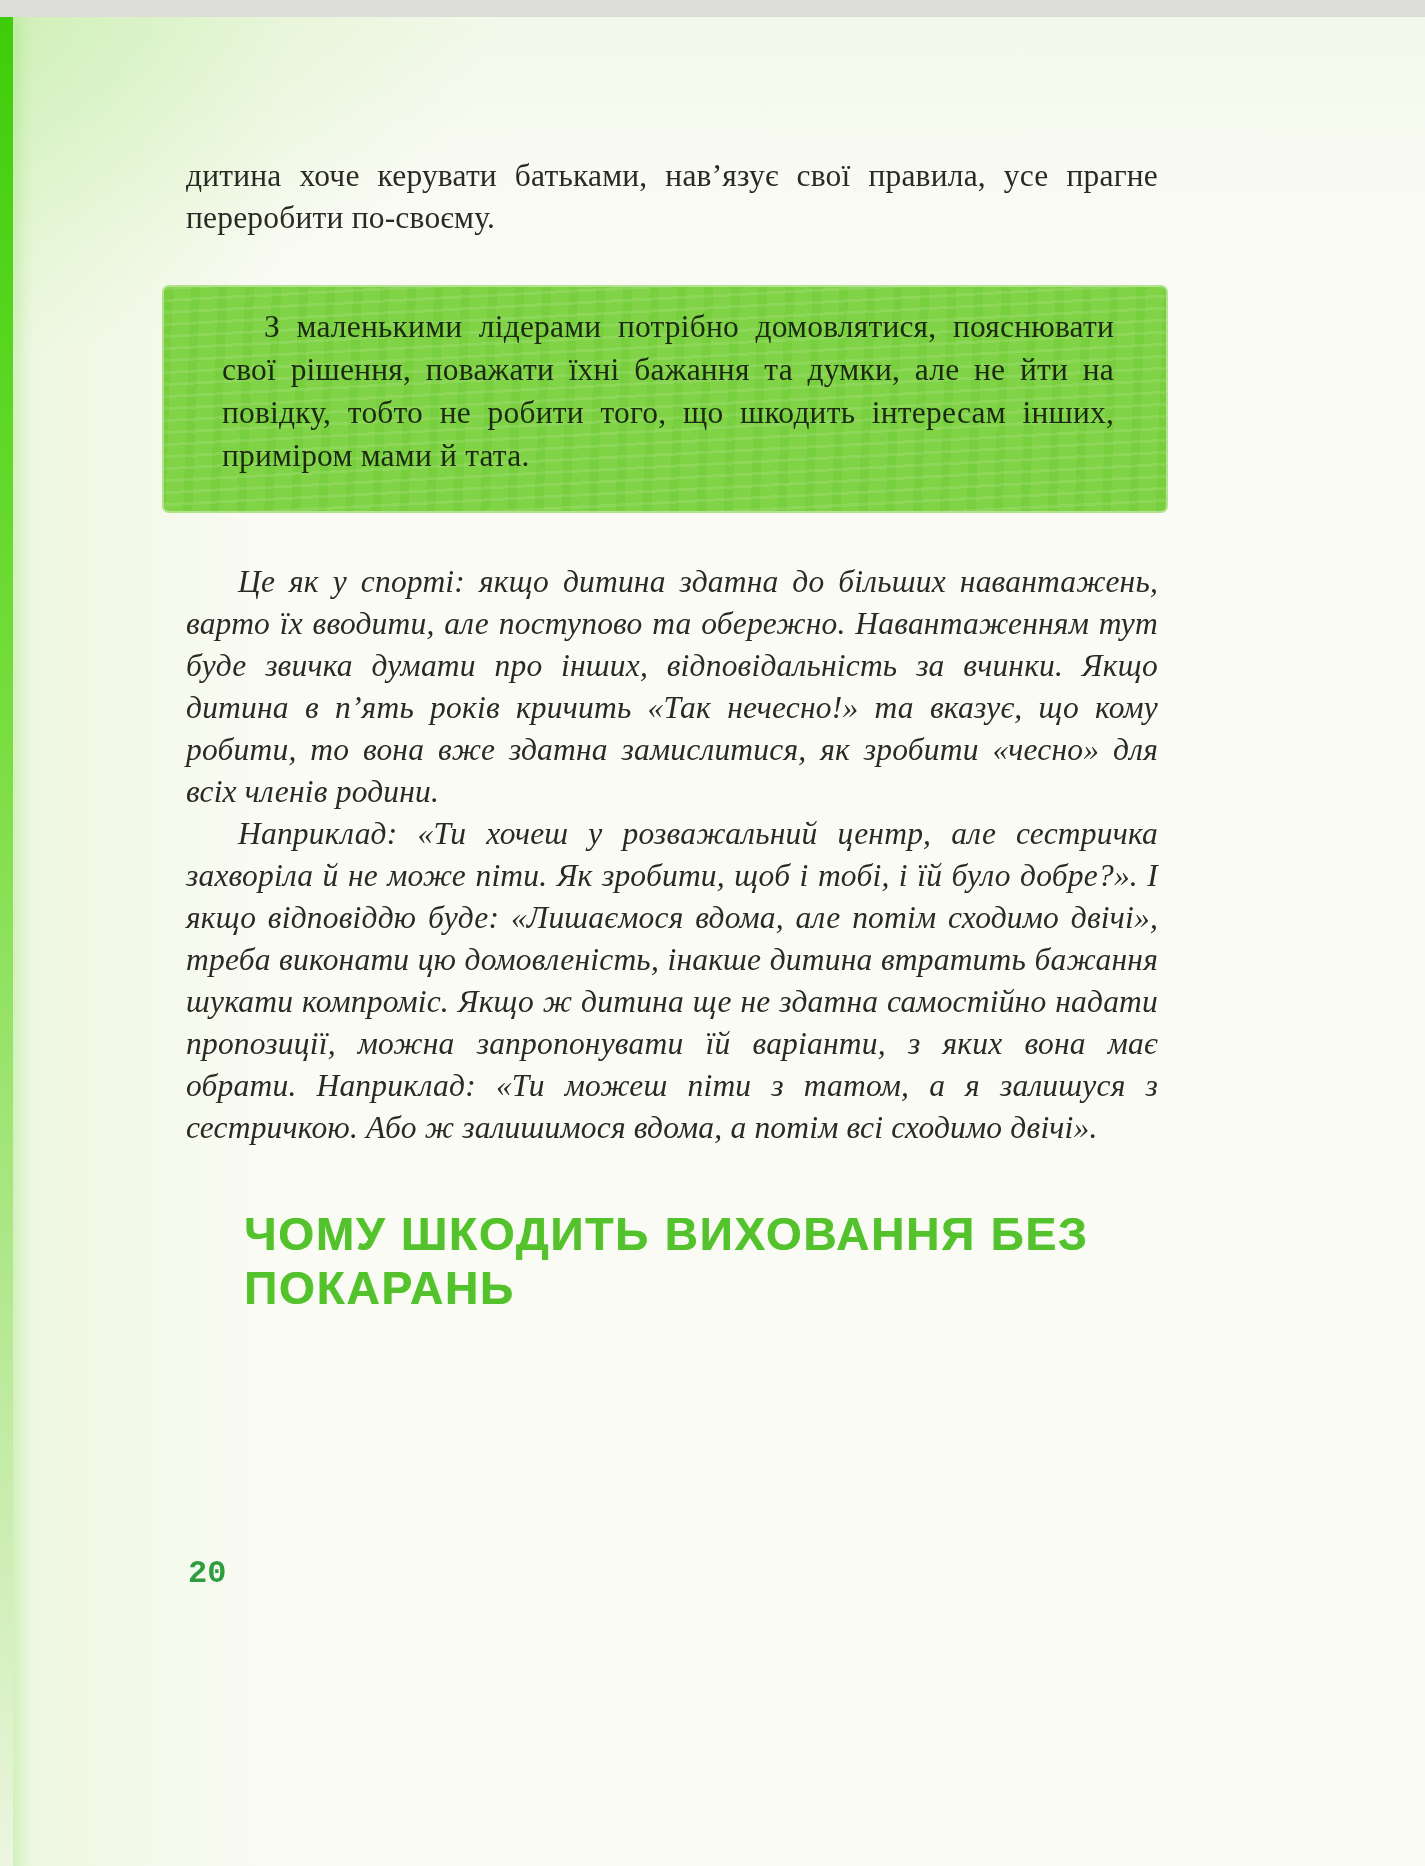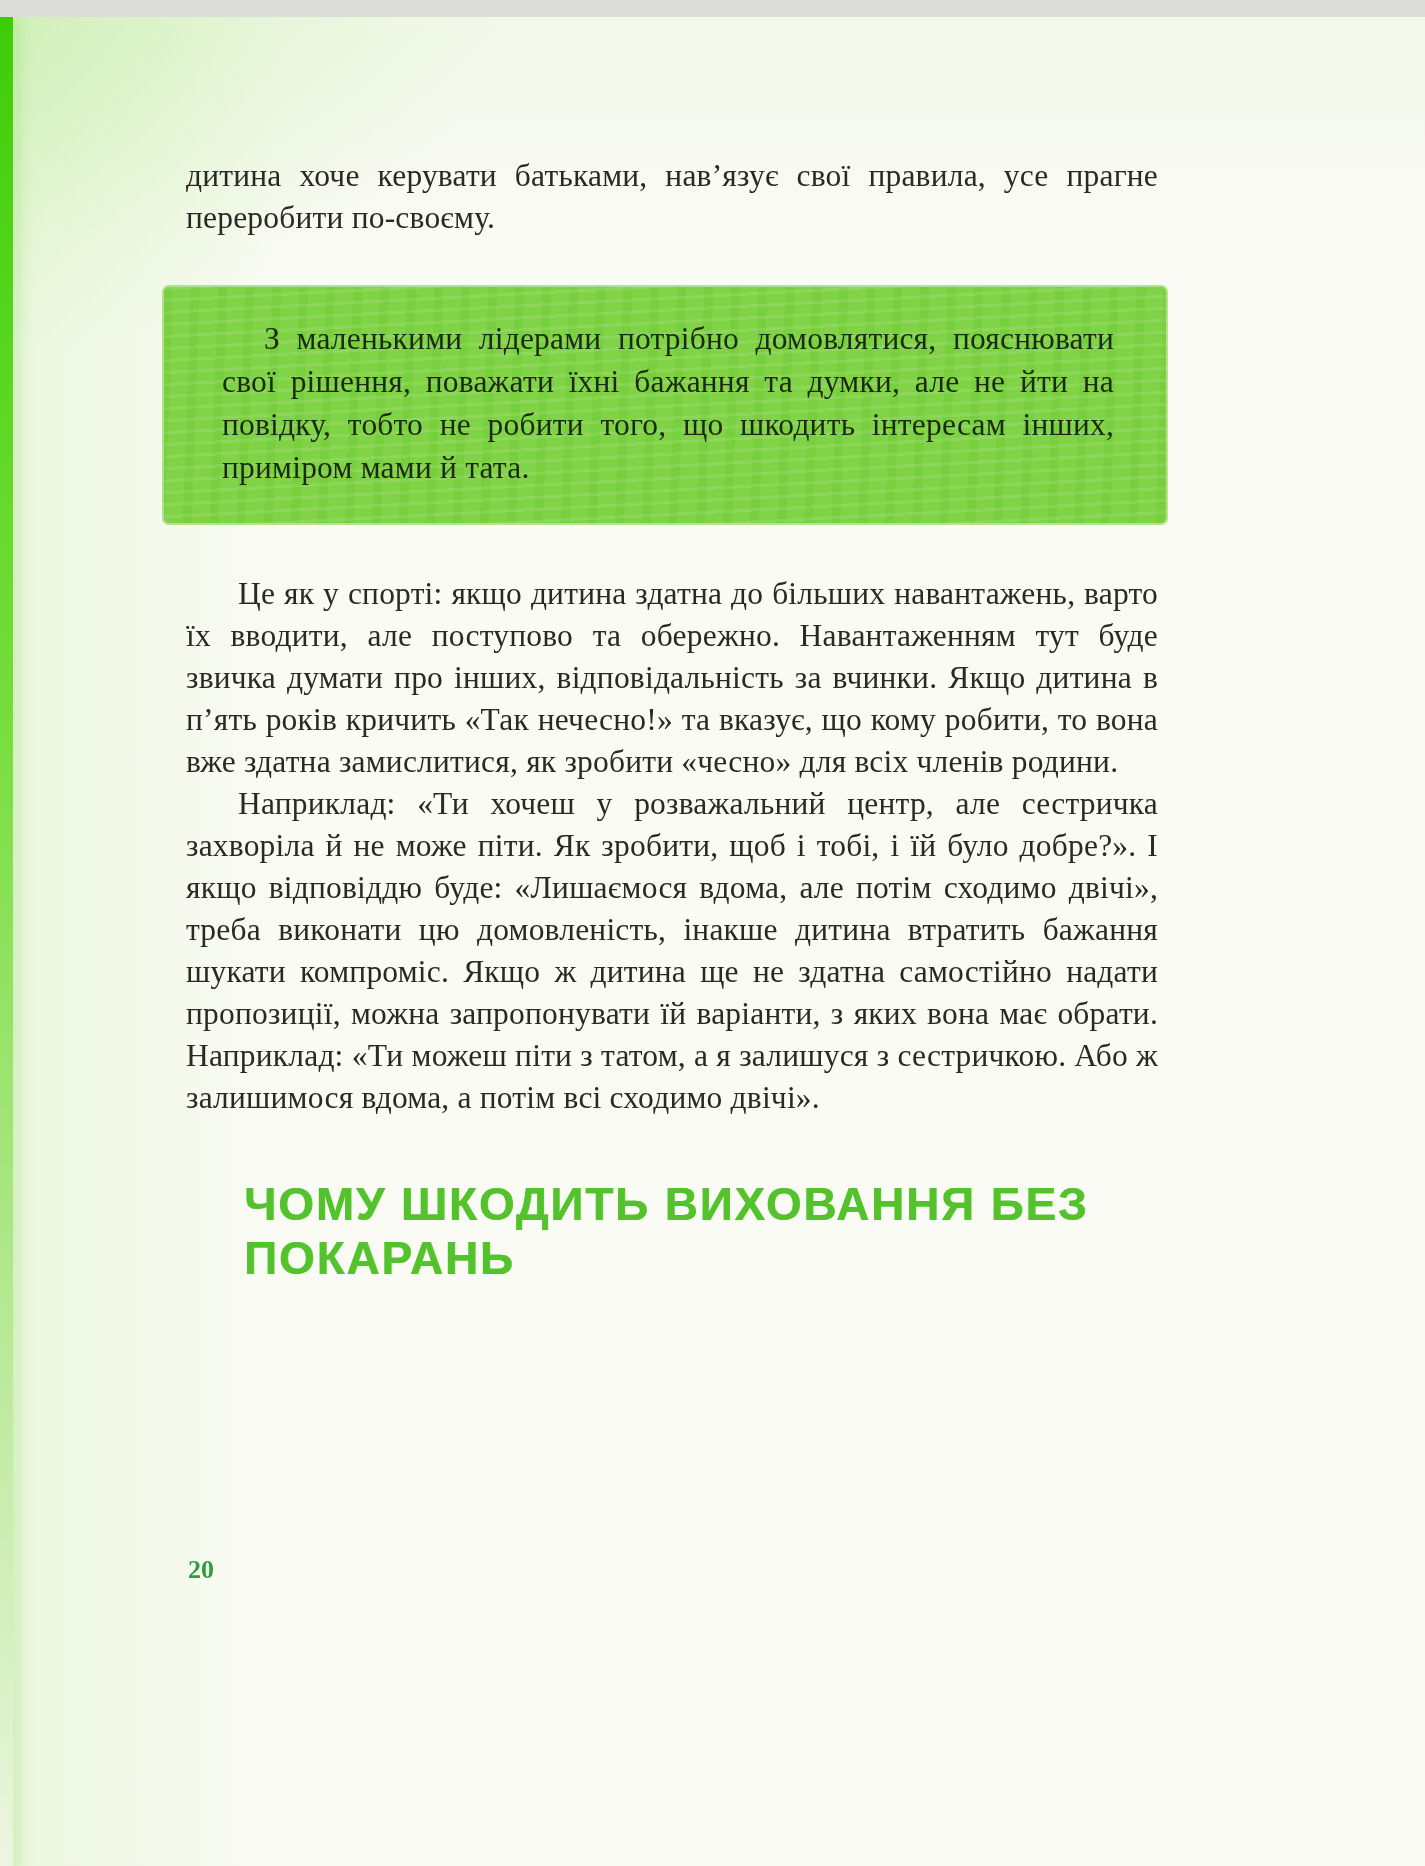--- a/index.html
+++ b/index.html
@@ -45,25 +45,25 @@
     width: 972px;
   }
   .para {
     margin: 0;
     font-size: 31.5px;
     line-height: 42px;
     text-align: justify;
     letter-spacing: 0.2px;
     color: #2a2a25;
   }
-  .para.indent { text-indent: 52px; }
+  .para.indent { text-indent: 52px; font-style: italic; }
   .callout {
     margin: 48px 0 0 -22px;
     width: 1002px;
-    padding: 30px 52px 34px 58px;
+    padding: 18px 52px 34px 58px;
     border-radius: 5px;
     background:
       repeating-linear-gradient(177deg, rgba(255,255,255,0.10) 0 3px, rgba(255,255,255,0) 3px 12px),
       repeating-linear-gradient(92deg, rgba(96,196,44,0.20) 0 9px, rgba(255,255,255,0.02) 9px 27px),
       #7ed243;
     box-shadow: 0 0 0 2px rgba(120, 206, 60, 0.55);
   }
   .callout-text {
     margin: 0;
     font-size: 31.5px;
@@ -80,22 +80,22 @@
     font-size: 46px;
     font-weight: bold;
     letter-spacing: 1.8px;
     color: #53c22c;
     text-shadow: 0.6px 0 0 #64cf3c;
   }
   .page-number {
     position: absolute;
     left: 188px;
     top: 1538px;
-    font-family: Liberation Serif, serif;
-    font-size: 26px;
+    font-family: Liberation Mono, monospace;
+    font-size: 32px;
     font-weight: bold;
     color: #2f9c3f;
   }
 </style>
 </head>
 <body>
 
 <div class="page">
 
   <div class="edge-strip"></div>

